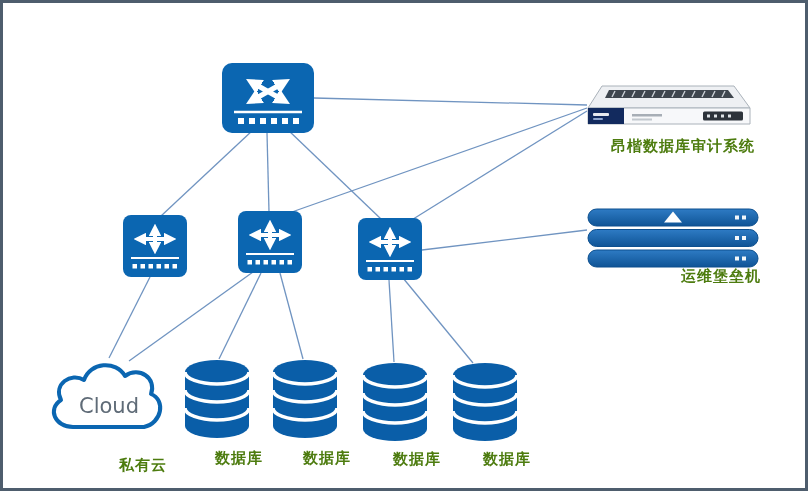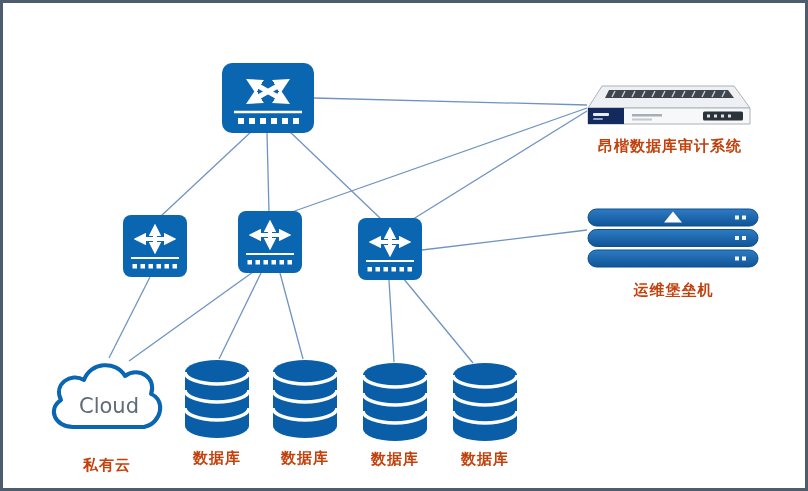--- a/index.html
+++ b/index.html
@@ -13,22 +13,22 @@
     font-family:"DejaVu Sans","Liberation Sans",sans-serif;
     overflow:hidden;
   }
   .node{position:absolute;}
   .node svg{display:block;width:100%;height:100%;}
   #edges{position:absolute;left:0;top:0;pointer-events:none;}
   .label{
     position:absolute;
     font-size:15px;
     font-weight:bold;
-    color:#c2410c;
-    text-align:center;
+    color:#4d7c0f;
+    text-align:right;
     letter-spacing:1px;
     white-space:nowrap;
   }
 </style>
 </head>
 <body>
 
 <svg width="0" height="0" style="position:absolute" aria-hidden="true">
   <defs>
     <marker id="arrW" viewBox="0 0 10 10" refX="5" refY="5" markerWidth="3.2" markerHeight="3.2" orient="auto-start-reverse">
@@ -245,15 +245,15 @@
       <g fill="#ffffff" opacity="0.95">
         <rect x="149" y="8.5" width="4" height="4"></rect>
           <rect x="156" y="8.5" width="4" height="4"></rect>
         <rect x="149" y="29" width="4" height="4"></rect>
           <rect x="156" y="29" width="4" height="4"></rect>
         <rect x="149" y="49.5" width="4" height="4"></rect>
           <rect x="156" y="49.5" width="4" height="4"></rect>
       </g>
     </svg>
   </div>
-  <div class="label" style="left:583px;top:278px;width:175px;">运维堡垒机</div>
+  <div class="label" style="left:583px;top:264px;width:175px;">运维堡垒机</div>
 
 </div>
 
 </body></html>

